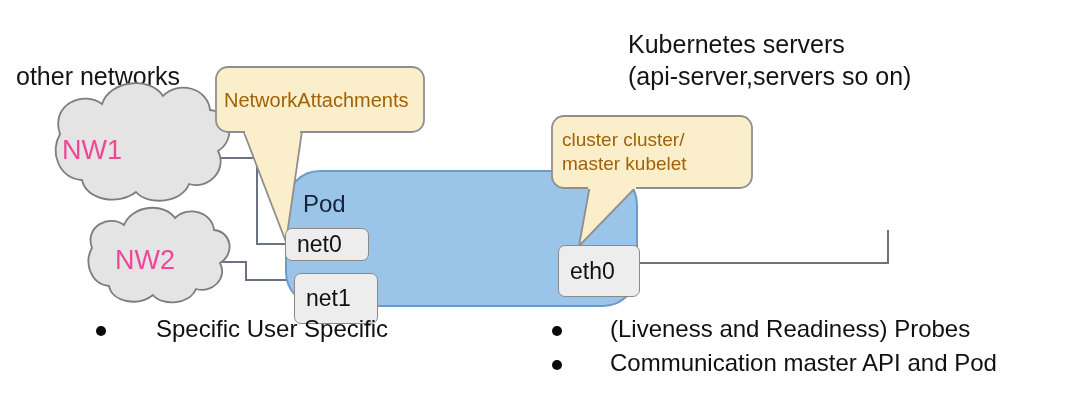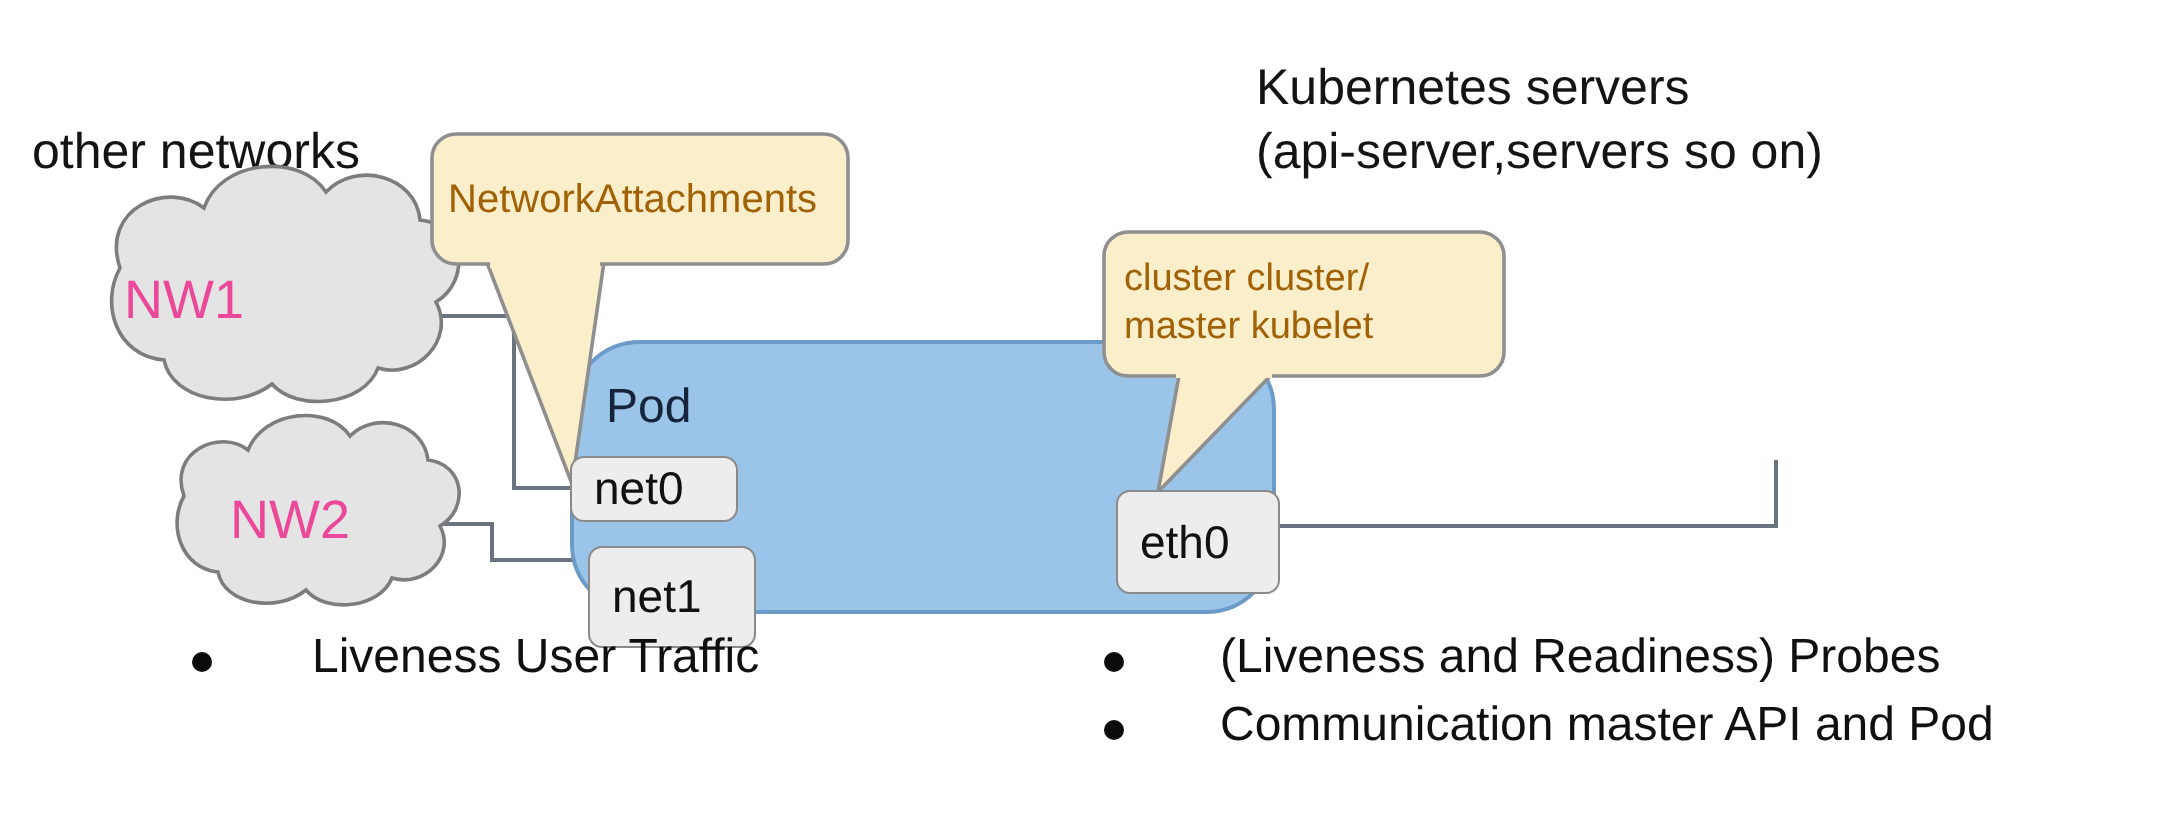--- a/index.html
+++ b/index.html
@@ -216,21 +216,21 @@
 
   <div class="iface-box" id="net0-box">net0</div>
 
   <div class="iface-box" id="net1-box">net1</div>
 
   <div class="iface-box" id="eth0-box">eth0</div>
 
   <ul class="bullet-list" id="left-bullets">
     <li class="bullet-row">
       <span class="bullet-dot"></span>
-      <span class="bullet-text">Liveness User Traffic</span>
+      <span class="bullet-text">Specific User Specific</span>
     </li>
   </ul>
 
   <ul class="bullet-list" id="right-bullets">
     <li class="bullet-row">
       <span class="bullet-dot"></span>
       <span class="bullet-text">(Liveness and Readiness) Probes</span>
     </li>
     <li class="bullet-row">
       <span class="bullet-dot"></span>

